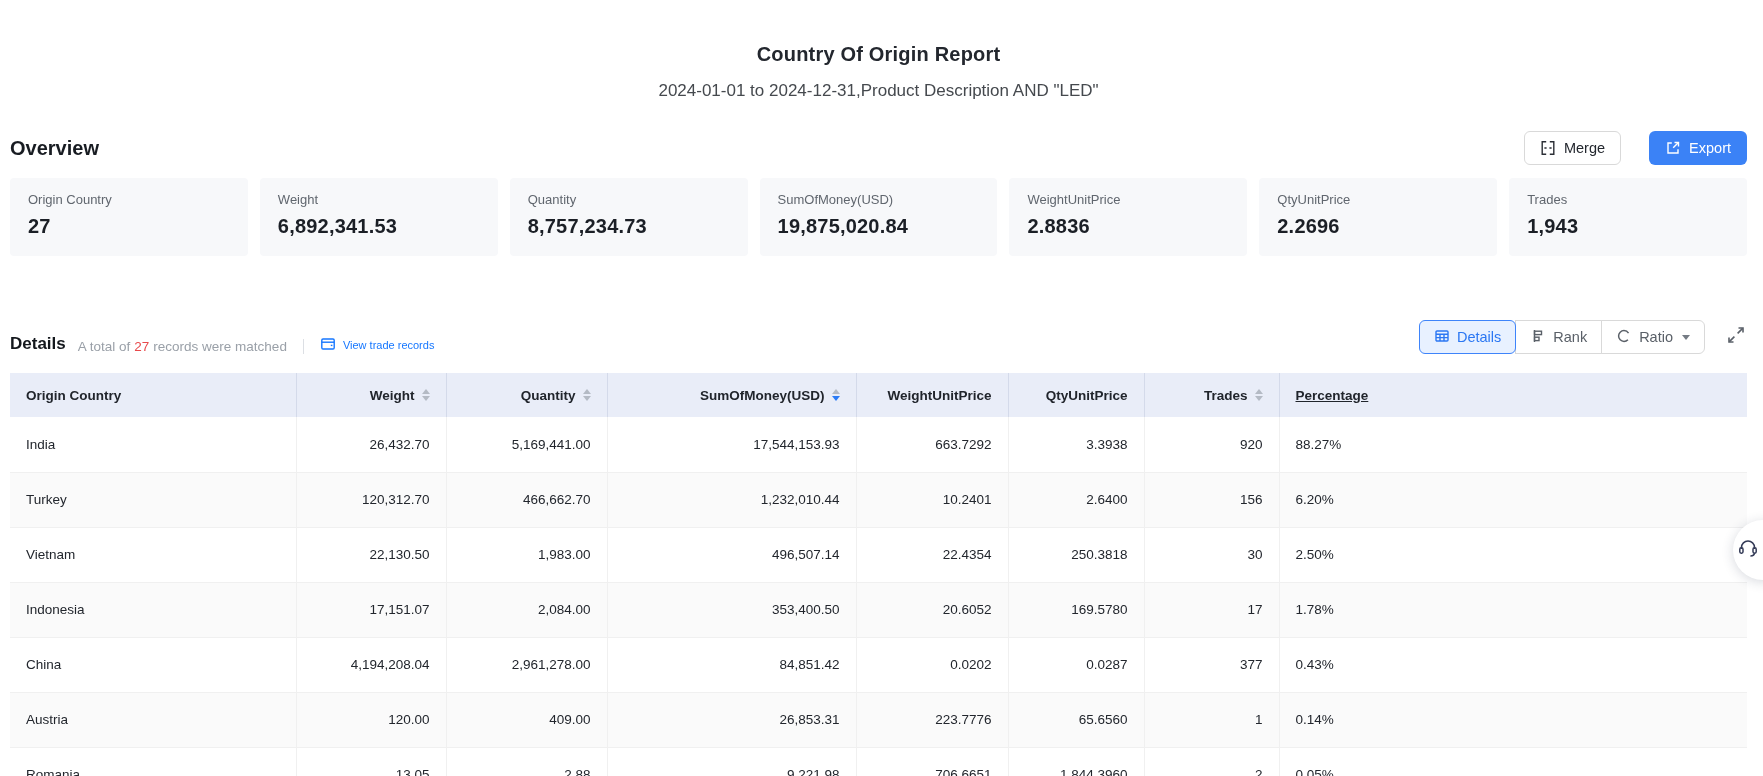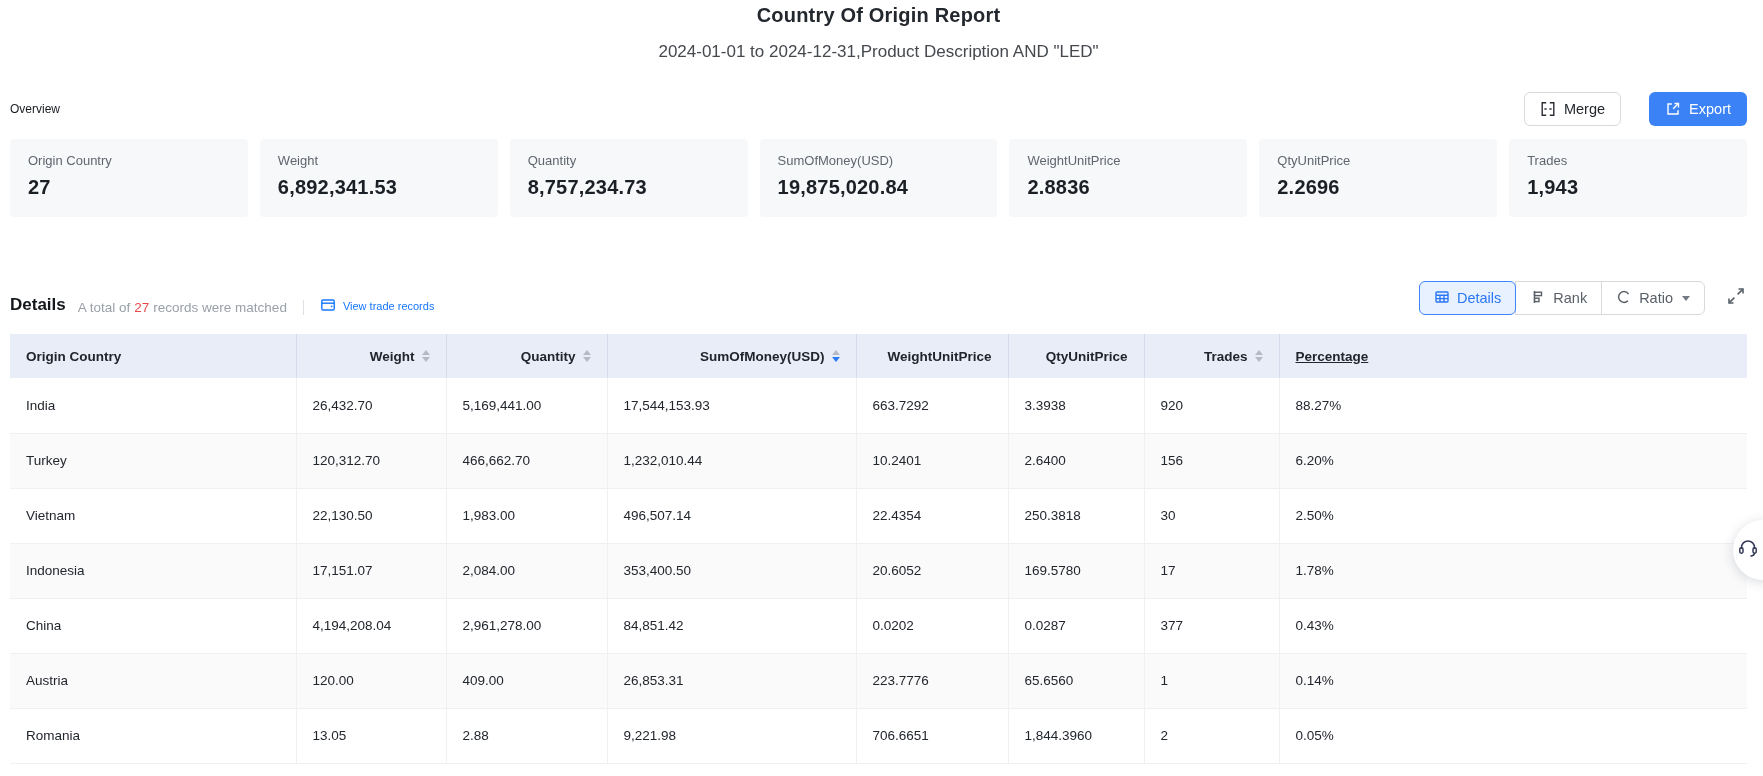--- a/index.html
+++ b/index.html
@@ -6,27 +6,27 @@
   html,body { width:1763px; height:776px; overflow:hidden; }
   body {
     background:#fff;
     font-family:"Liberation Sans","DejaVu Sans",sans-serif;
     color:#20242b;
     position:relative;
   }
   .page { padding:4px 16px 0 10px; }
 
   
-  .report-header { text-align:center; }
+  .report-header { text-align:center;margin-top:39px; }
   .report-title { font-size:20px; font-weight:700; color:#23272e; letter-spacing:.2px; }
   .report-subtitle { margin-top:15px; font-size:17px; color:#45494e; }
 
   
   .overview-bar { margin-top:30px; display:flex; align-items:center; }
-  .section-heading { font-size:12px; font-weight:400; color:#181c22; }
+  .section-heading { font-size:20px; font-weight:700; color:#181c22; }
   .overview-actions { margin-left:auto; display:flex; gap:28px; }
   .btn { display:inline-flex; align-items:center; gap:8px; height:34px; padding:0 15px;
          border-radius:6px; font-size:14.5px; cursor:pointer; border:1px solid transparent; }
   .btn-default { background:#fff; border-color:#d9d9d9; color:#23272e; }
   .btn-primary { background:#3b82f6; color:#fff; }
   .btn svg { display:block; }
 
   
   .stat-cards { margin-top:13px; display:flex; gap:12px; }
   .stat-card { flex:1; background:#f7f8fa; border-radius:4px; padding:14px 18px 16px; height:78px; }
@@ -58,21 +58,21 @@
   table { width:100%; border-collapse:collapse; table-layout:fixed; }
   thead th { background:#e9edf8; height:44px; font-size:13.5px; font-weight:700; color:#21252c;
              padding:0 16px; border-right:1px solid #d4daea; text-align:left; }
   thead th:last-child { border-right:none;text-decoration:underline; }
   thead th .th-inner { display:flex; align-items:center; }
   th.al-r .th-inner { justify-content:flex-end; }
   tbody td { height:55px; font-size:13.5px; color:#22262d; padding:0 16px;
              border-bottom:1px solid #f0f0f0; border-right:1px solid #f0f0f0; background:#fff; }
   tbody td:last-child { border-right:none; }
   tbody tr:nth-child(even) td { background:#fafafa; }
-  td.al-r { text-align:left;margin-top:14px; }
+  td.al-r { text-align:right;margin-top:14px; }
 
   .sort-caret { display:inline-flex; flex-direction:column; gap:2px; margin-left:7px; }
   .sort-caret i { display:block; width:0; height:0; border-left:4px solid transparent; border-right:4px solid transparent; }
   .sort-caret .up { border-bottom:5px solid #b4bac4; }
   .sort-caret .down { border-top:5px solid #b4bac4; }
   .sort-caret .down.active { border-top-color:#2b7bf6; }
 
   
   .support-fab { position:absolute; top:520px; right:-30px; width:60px; height:60px; border-radius:50%;
                  background:#fff; box-shadow:0 2px 12px rgba(40,50,80,.18); display:flex;

